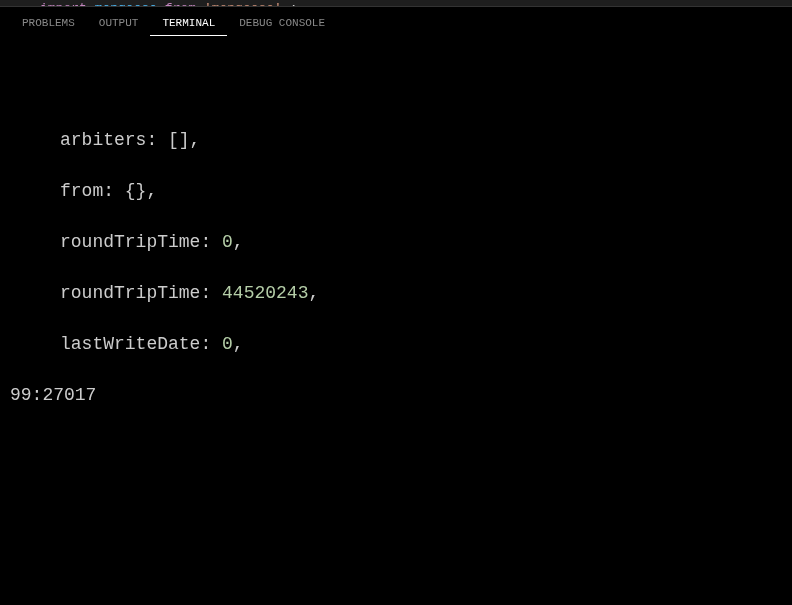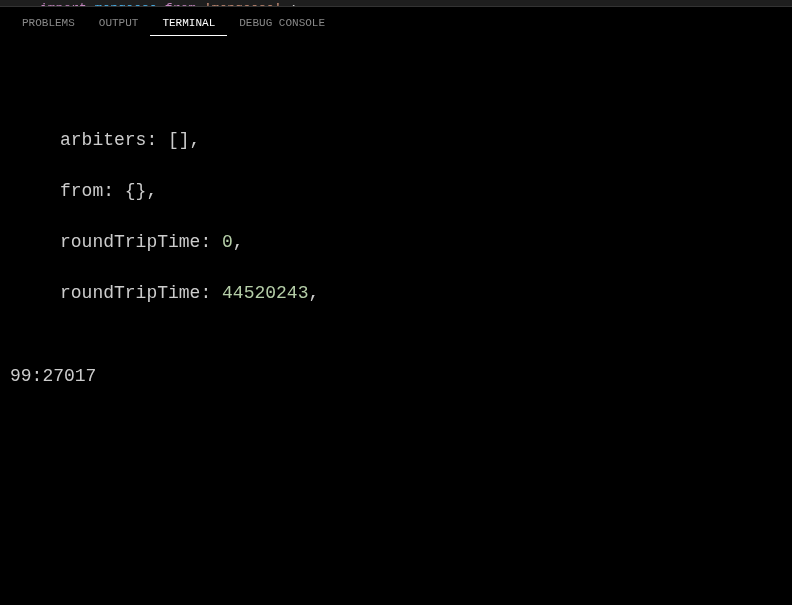--- a/index.html
+++ b/index.html
@@ -51,21 +51,21 @@
     }
     .terminal {
       flex: 1;
       padding: 8px 10px 10px 10px;
       overflow: hidden;
       line-height: 17px;
       font-size: 18px;
       white-space: pre;
     }
     .indent1 { padding-left: 50px; }
-    .indent0 { padding-left: 0px; margin-top: 32px; }
+    .indent0 { padding-left: 0px; }
     .key { color: #cccccc; }
     .val-punc { color: #cccccc; }
     .val-num { color: #b5cea8; }
     .val-neg { color: #b5cea8; }
     .err-text { color: #cccccc; }
     .row { display: block; }
   </style>
 </head>
 <body>
 
@@ -89,20 +89,21 @@
     <div class="tab active">TERMINAL</div>
     <div class="tab">DEBUG CONSOLE</div>
   </div>
 
   <div class="terminal">
     <div class="row">&nbsp;</div>
     <div class="row indent1"><span class="key">arbiters:</span><span class="val-punc"> [],</span></div>
     <div class="row indent1"><span class="key">from:</span><span class="val-punc"> {},</span></div>
     <div class="row indent1"><span class="key">roundTripTime:</span><span class="val-num"> 0</span><span class="val-punc">,</span></div>
     <div class="row indent1"><span class="key">roundTripTime:</span><span class="val-num"> 44520243</span><span class="val-punc">,</span></div>
+    <div class="row indent1"><span class="key">lastWriteDate:</span><span class="val-num"> 0</span><span class="val-punc">,</span></div>
     <div class="row indent0"><span class="err-text">99:27017</span></div>
 
     
     
     
     
     
     
     
     

